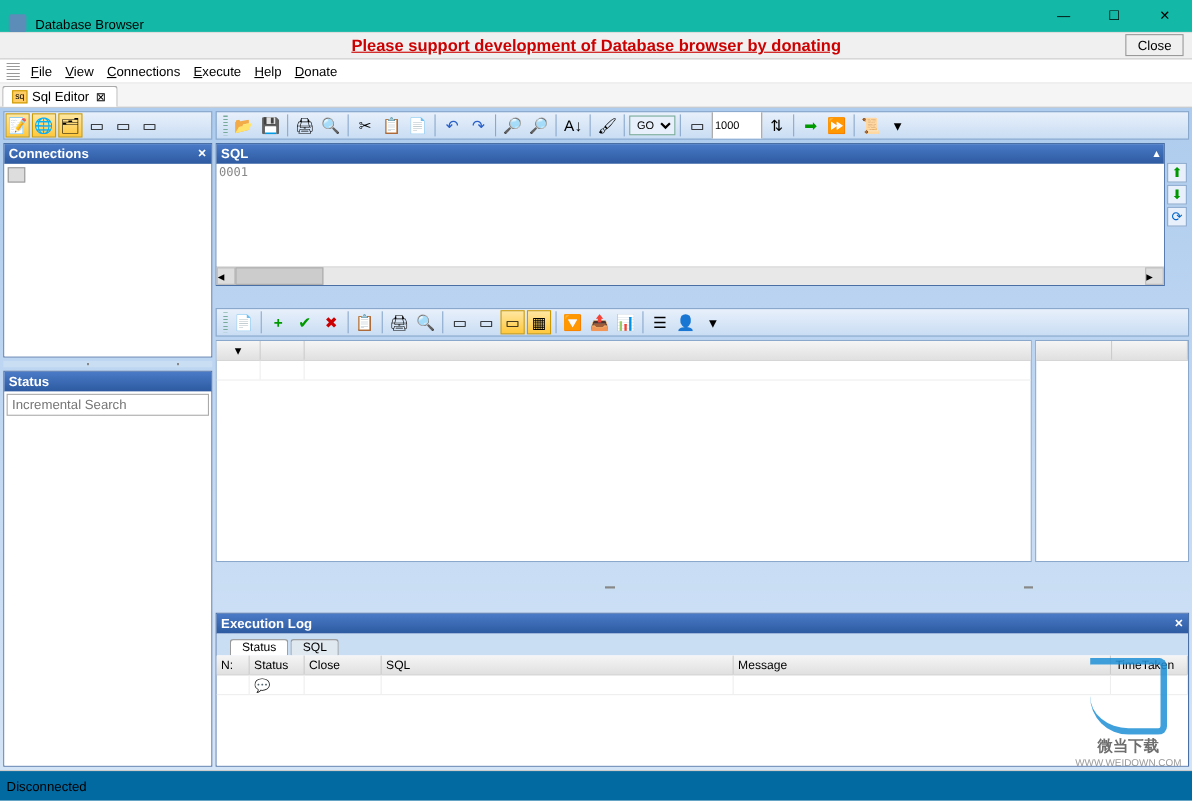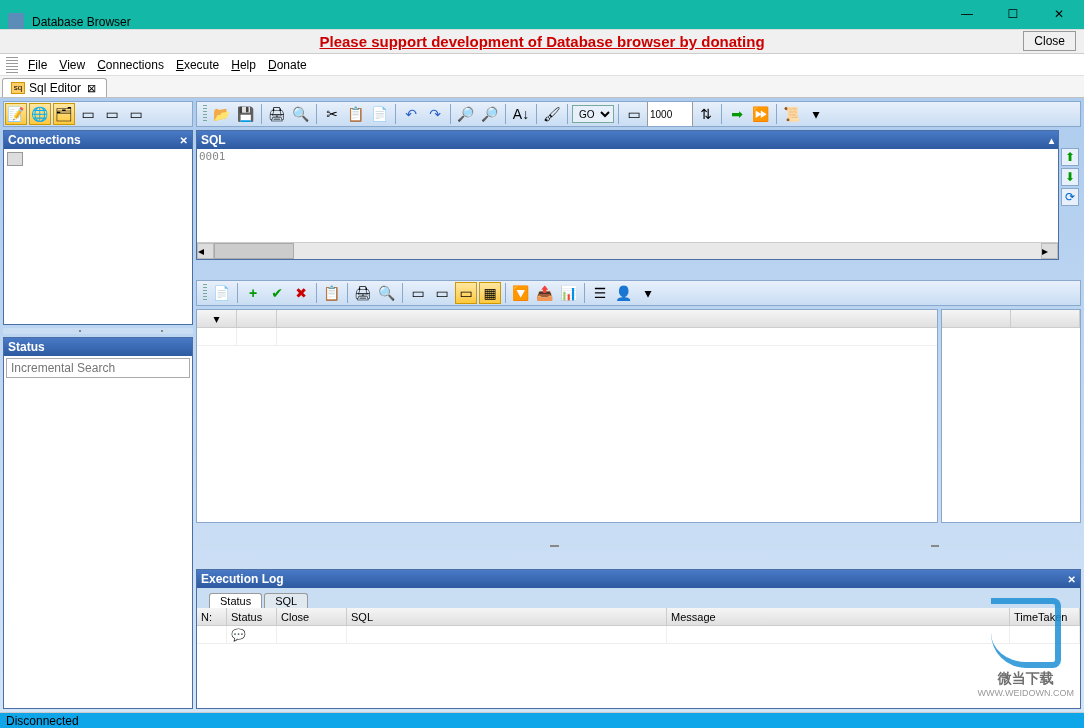--- a/index.html
+++ b/index.html
@@ -64,21 +64,21 @@
 .grid2 .gridhdr .gcell:first-child{width:70px;} .grid2 .gridhdr .gcell:last-child{width:70px;}
 .execlog { flex:0 0 140px;}
 .logtabs { height:20px; display:flex; align-items:flex-end; padding-left:12px; background:#c9ddf3; gap:2px;}
 .logtab { background:#fff; border:1px solid #999; border-bottom:none; border-radius:3px 3px 0 0; padding:1px 10px; cursor:pointer; font-size:11px;}
 .logtab.inactive { background:#e0e8f0;}
 .logtable { flex:1; background:#fff; display:flex; flex-direction:column;}
 .logtable .lhdr { height:18px; display:flex; background:linear-gradient(#f5f5f5,#e0e0e0); border-bottom:1px solid #ccc;}
 .logtable .lhdr .lcell { border-right:1px solid #ccc; padding:1px 4px; font-size:11px; display:flex; align-items:center;}
 .logtable .lrow { height:18px; display:flex; border-bottom:1px solid #eee;}
 .logtable .lrow .lcell { border-right:1px solid #eee; padding:1px 4px; display:flex; align-items:center;}
-.statusbar { height:16px; background:#0ea5e9; border-top:1px solid #ccc; display:flex; align-items:center; padding:0 6px; font-size:11px;}
+.statusbar { height:28px; background:#0369a1; border-top:1px solid #ccc; display:flex; align-items:center; padding:0 6px; font-size:11px;}
 .watermark { position:absolute; right:10px; bottom:30px; opacity:0.85; text-align:center; pointer-events:none;}
 .watermark .logo { width:70px; height:70px; border:6px solid #1e90d6; border-radius:8px; border-left:none; border-bottom-left-radius:35px; border-top-left-radius:0; margin:0 auto;}
 .watermark .txt1 { font-size:14px; font-weight:bold; color:#555; margin-top:2px;}
 .watermark .txt2 { font-size:9px; color:#888;}
 </style>
 </head>
 <body>
 
 <div class="titlebar">
   <span class="icon"></span>

